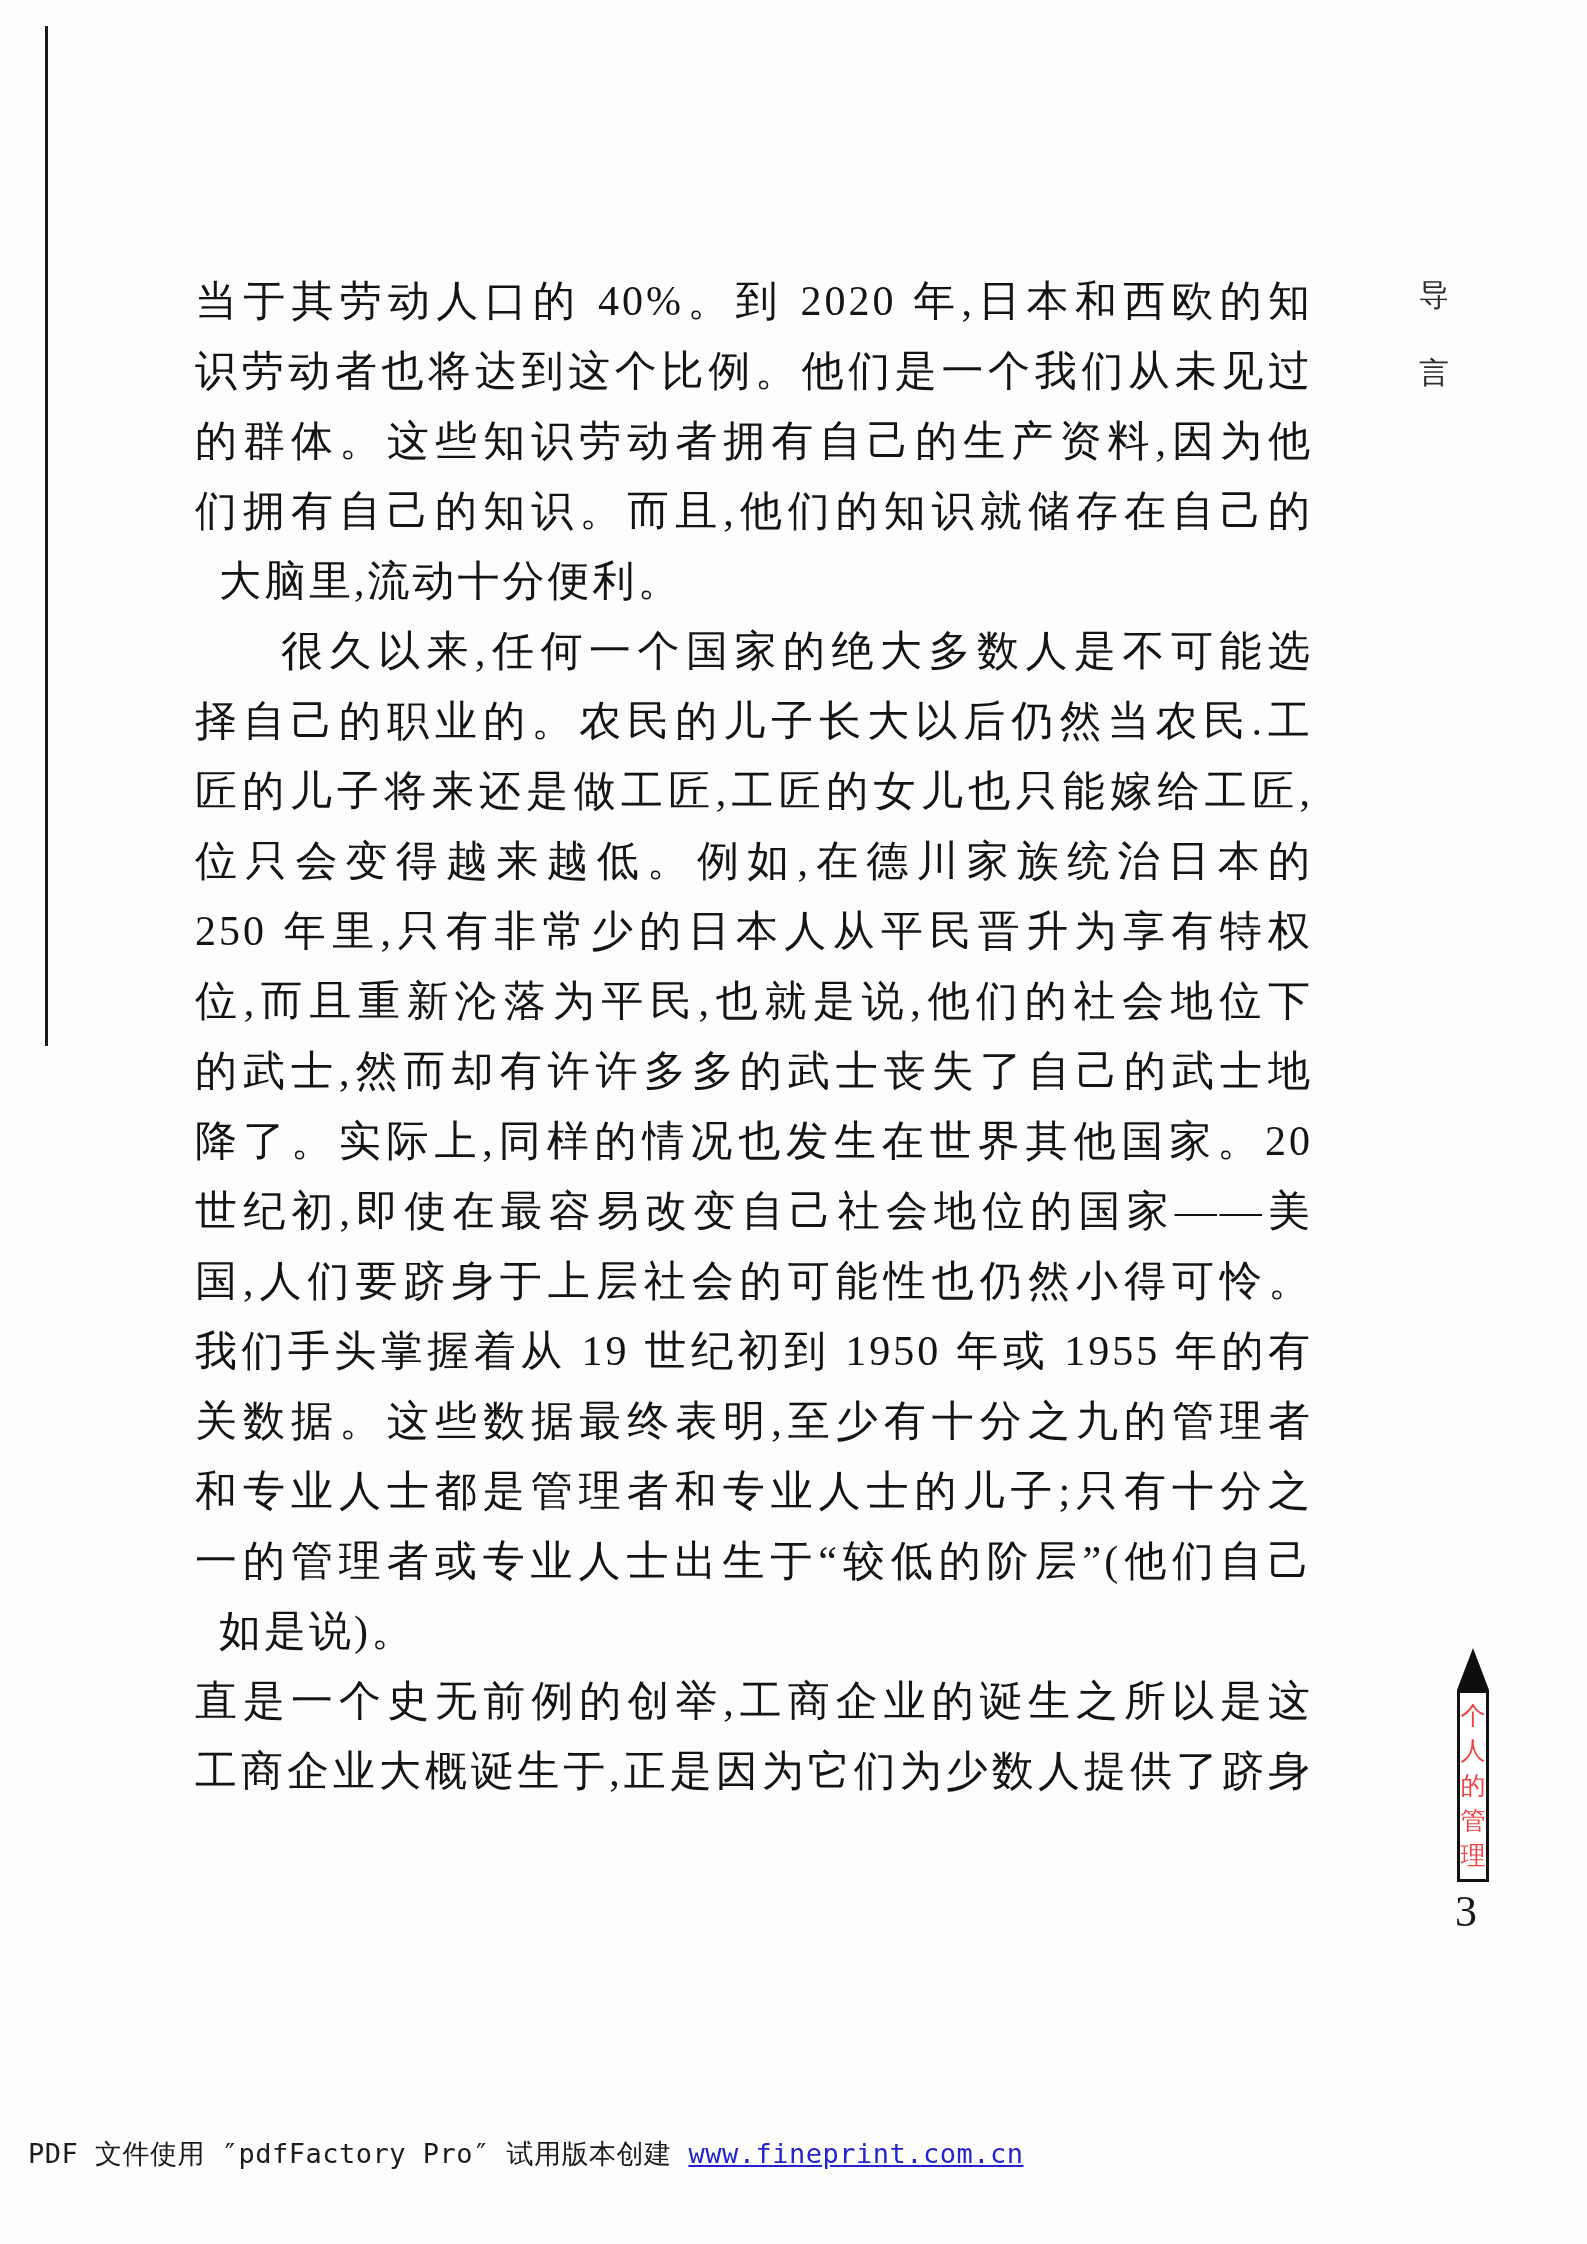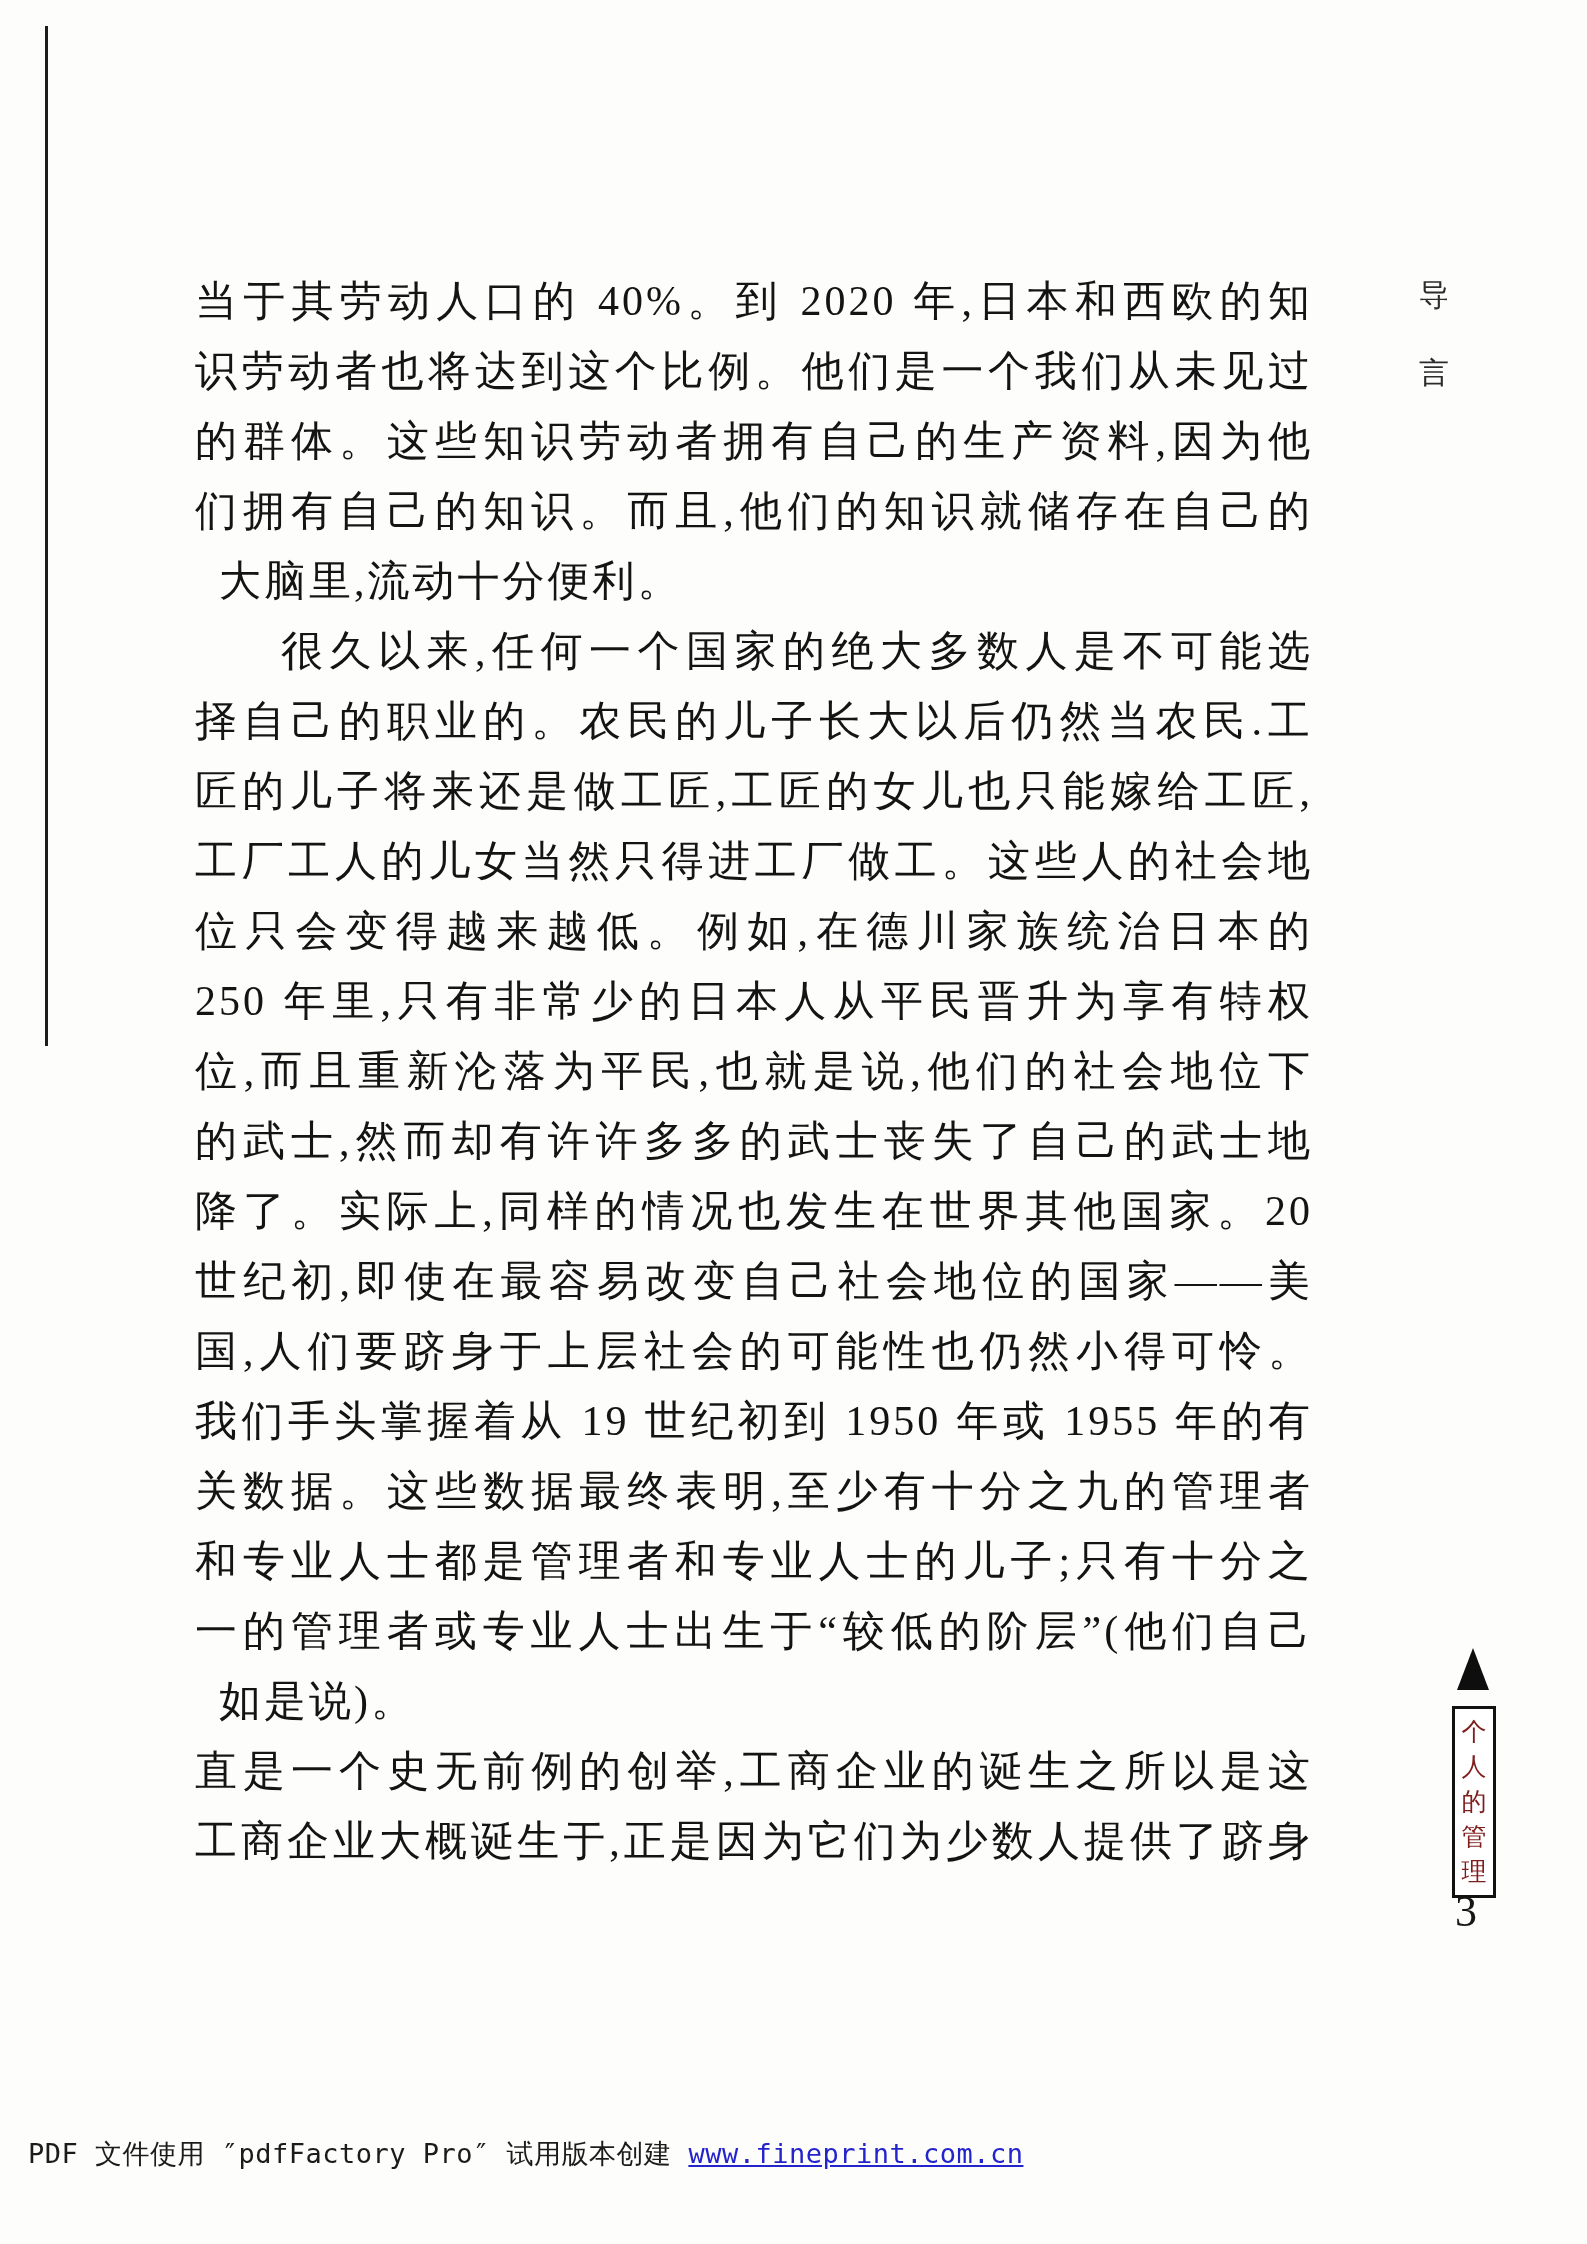--- a/index.html
+++ b/index.html
@@ -33,26 +33,26 @@
     color:#2c2c2c;
   }
   .banner{position:absolute;left:1452px;top:1648px;width:42px;}
   .banner .tri{
     width:0;height:0;margin:0 auto;
     border-left:16px solid transparent;
     border-right:16px solid transparent;
     border-bottom:42px solid #0e0e0e;
   }
   .banner .box{
-    box-sizing:border-box;width:44px;margin:16px auto;
+    box-sizing:border-box;width:32px;margin:0 auto;
     border:3px solid #111;background:#fff;
     padding:5px 0 6px 0;
     font-size:25px;line-height:35px;
     text-align:center;word-break:break-all;
-    color:#7f1d1d;
+    color:#ef4444;
   }
   .pageno{
     position:absolute;left:1455px;top:1886px;
     font-size:44px;color:#161616;
   }
   .footer{
     position:absolute;left:28px;top:2136px;
     font-family:"DejaVu Sans Mono","Liberation Mono",monospace;
     font-size:27px;letter-spacing:0.5px;
     color:#1b1b1b;white-space:nowrap;
@@ -68,21 +68,20 @@
 
   <div class="textblock">
     <div class="ln">当于其劳动人口的 40%。到 2020 年,日本和西欧的知</div>
     <div class="ln">识劳动者也将达到这个比例。他们是一个我们从未见过</div>
     <div class="ln">的群体。这些知识劳动者拥有自己的生产资料,因为他</div>
     <div class="ln">们拥有自己的知识。而且,他们的知识就储存在自己的</div>
     <div class="ln end">大脑里,流动十分便利。</div>
     <div class="ln ind">很久以来,任何一个国家的绝大多数人是不可能选</div>
     <div class="ln">择自己的职业的。农民的儿子长大以后仍然当农民.工</div>
     <div class="ln">匠的儿子将来还是做工匠,工匠的女儿也只能嫁给工匠,</div>
-    <div class="ln">工厂工人的儿女当然只得进工厂做工。这些人的社会地</div>
     <div class="ln">位只会变得越来越低。例如,在德川家族统治日本的</div>
     <div class="ln">250 年里,只有非常少的日本人从平民晋升为享有特权</div>
     <div class="ln">位,而且重新沦落为平民,也就是说,他们的社会地位下</div>
     <div class="ln">的武士,然而却有许许多多的武士丧失了自己的武士地</div>
     <div class="ln">降了。实际上,同样的情况也发生在世界其他国家。20</div>
     <div class="ln">世纪初,即使在最容易改变自己社会地位的国家——美</div>
     <div class="ln">国,人们要跻身于上层社会的可能性也仍然小得可怜。</div>
     <div class="ln">我们手头掌握着从 19 世纪初到 1950 年或 1955 年的有</div>
     <div class="ln">关数据。这些数据最终表明,至少有十分之九的管理者</div>
     <div class="ln">和专业人士都是管理者和专业人士的儿子;只有十分之</div>

